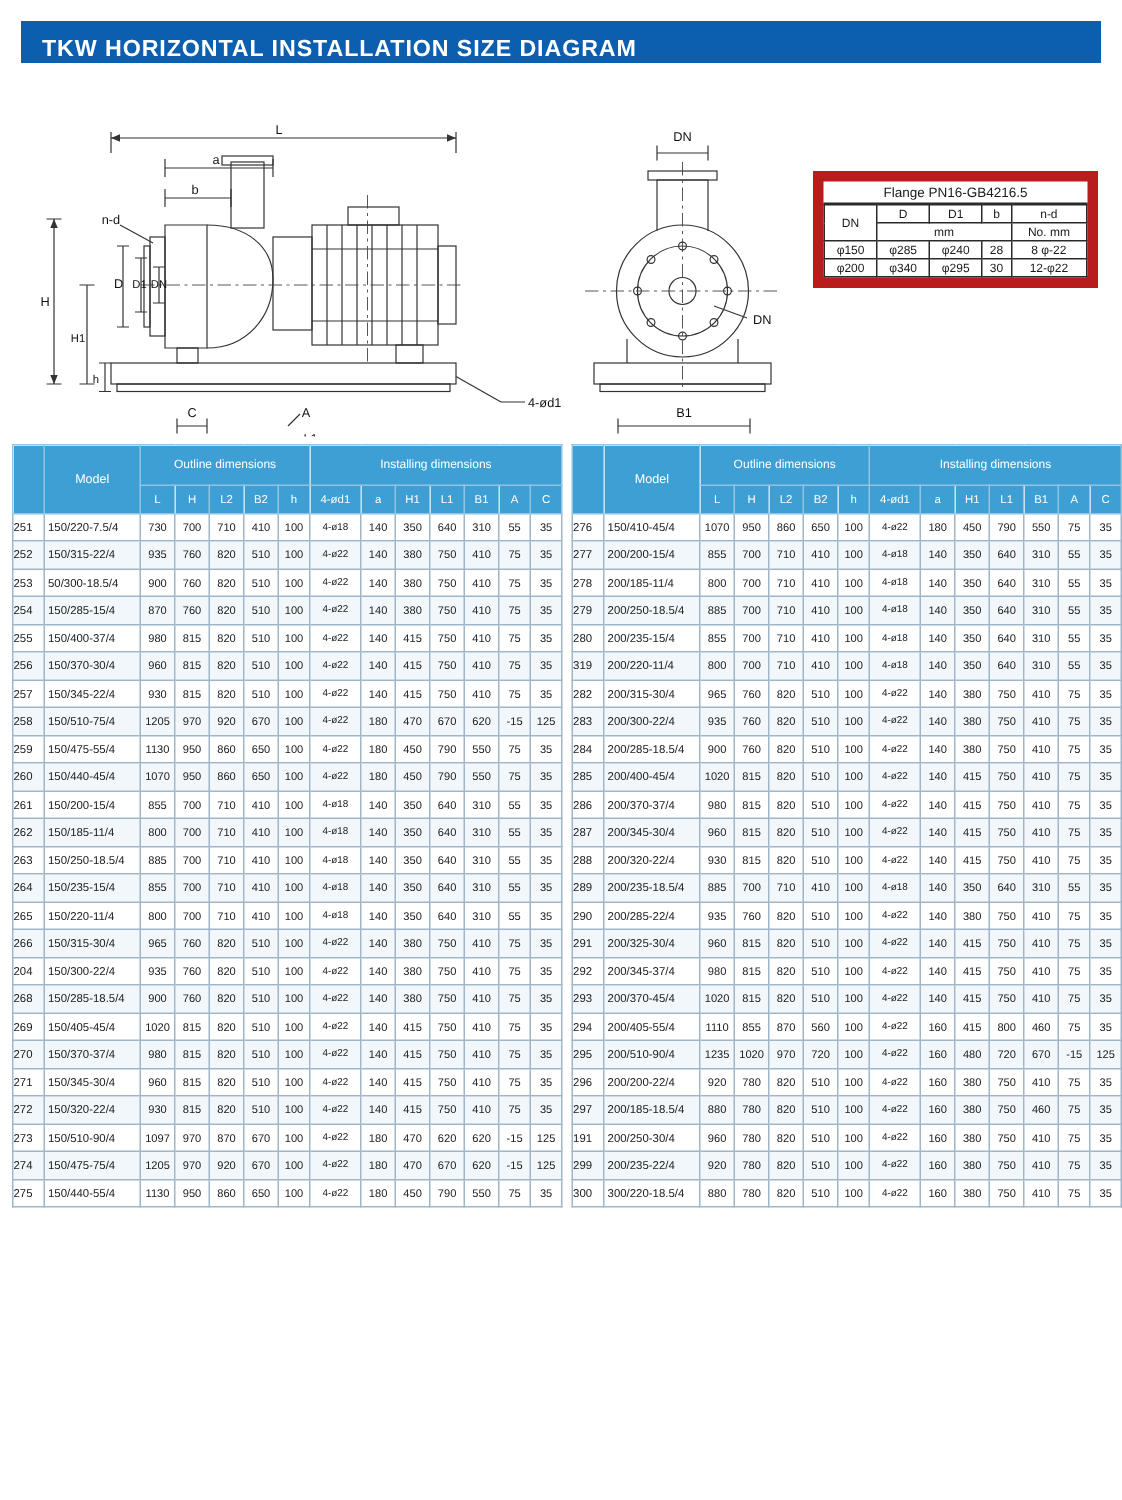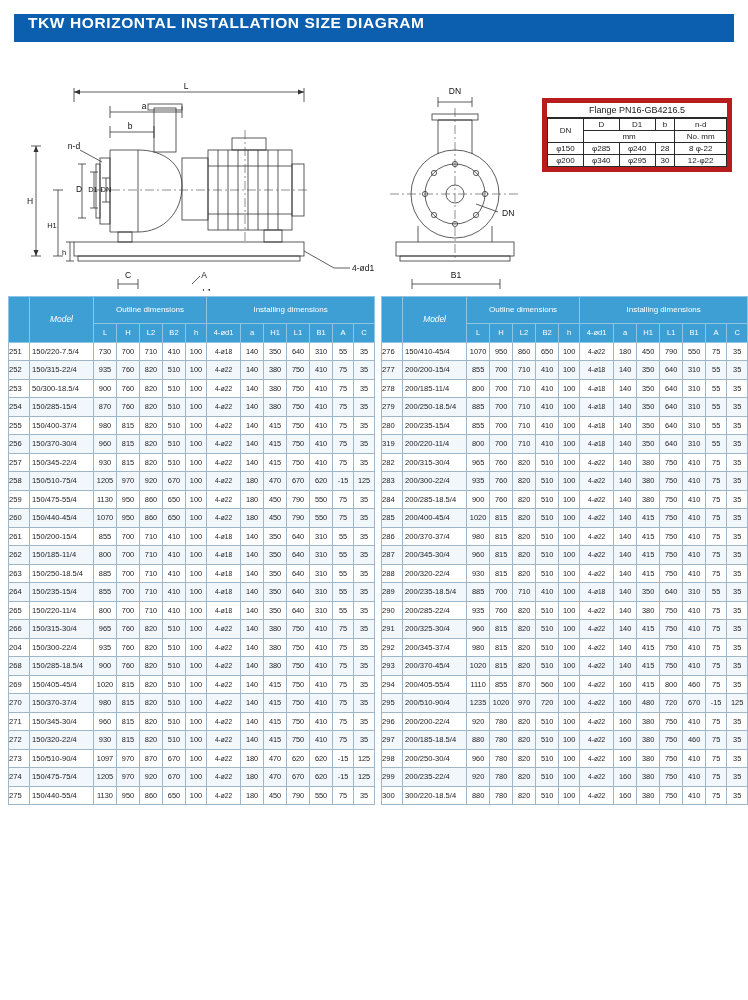--- a/index.html
+++ b/index.html
@@ -12,43 +12,43 @@
     color: #1a1a1a;
     position: relative;
     overflow: hidden;
   }
   
   .title-bar {
     position: absolute;
     left: 14px; top: 14px;
     width: 720px; height: 28px;
     background: #0b5fae;
-    display: flex; align-items: flex-start;
+    display: flex; align-items: flex-end;
   }
   .title-bar .title-text {
     color: #ffffff;
     font-size: 15.5px;
     font-weight: bold;
     letter-spacing: .6px;
     padding-left: 14px;
     white-space: nowrap;
   }
   
   .drawing {
     position: absolute;
     left: 14px; top: 46px;
     width: 720px; height: 245px;
   }
   .drawing svg { display: block; }
   
   .flange-box {
     position: absolute;
-    left: 528px; top: 52px;
+    left: 528px; top: 68px;
     width: 190px;
-    border: 5px solid #b91c1c;
+    border: 7px solid #b91c1c;
     font-size: 8px;
     background: #fff;
   }
   .flange-box .fl-title {
     text-align: center;
     font-size: 9px;
     padding: 2px 0 2px;
     border-bottom: 1px solid #2a2a2a;
   }
   .flange-box table {
@@ -86,21 +86,21 @@
     overflow: hidden;
     white-space: nowrap;
   }
   table.data thead th {
     background: #3e9fd4;
     color: #ffffff;
     font-size: 7.6px;
     border: 1px solid #8fc4e2;
   }
   table.data thead th.grp { height: 26px; line-height: 26px; font-size: 8px; margin-top: 48px; }
-  table.data thead th.model-head { height: 43.5px; line-height: 43.5px; font-size: 8.4px; font-style: italic; }
+  table.data thead th.model-head { height: 43.5px; line-height: 43.5px; font-size: 8.4px; }
   table.data td.idx { text-align: left; padding-right: 2px; font-size: 7.6px; }
   table.data td.model { text-align: left; padding-left: 2px; font-size: 7.6px; }
   table.data tbody tr:nth-child(even) td { background: #f2f7fb; }
   table.data tbody tr:nth-child(odd) td { background: #ffffff; }
   
   col.c-idx   { width: 21px; }
   col.c-model { width: 64px; }
   col.c-n     { width: 23px; }
   col.c-d1    { width: 34px; }
   col.c-s     { width: 21px; }
@@ -1135,21 +1135,21 @@
           <td>100</td>
           <td class="tiny">4-ø22</td>
           <td>160</td>
           <td>380</td>
           <td>750</td>
           <td>460</td>
           <td>75</td>
           <td>35</td>
         </tr>
         <tr>
-          <td class="idx">298</td>
+          <td class="idx">191</td>
           <td class="model">200/250-30/4</td>
           <td>960</td>
           <td>780</td>
           <td>820</td>
           <td>510</td>
           <td>100</td>
           <td class="tiny">4-ø22</td>
           <td>160</td>
           <td>380</td>
           <td>750</td>

